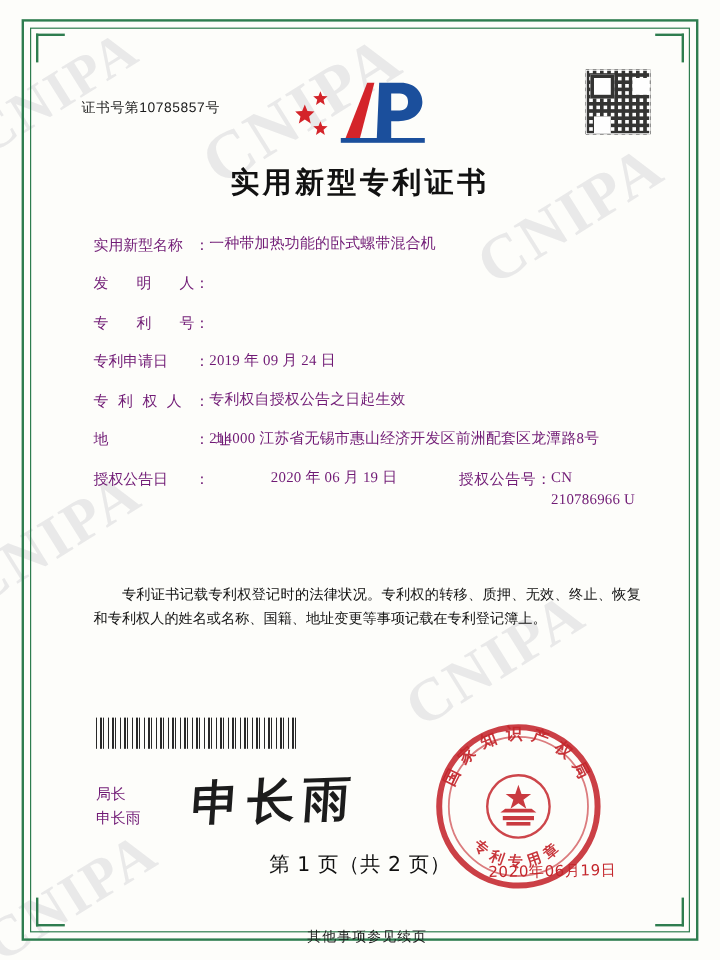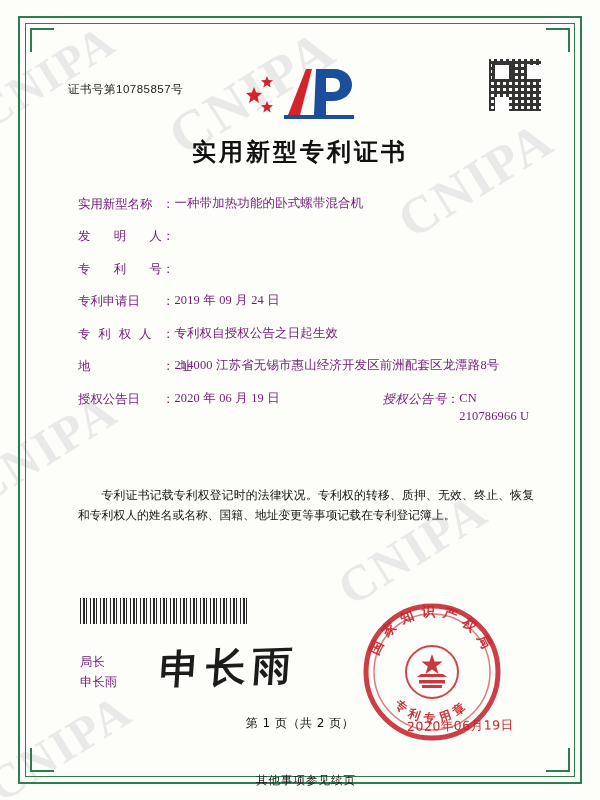--- a/index.html
+++ b/index.html
@@ -167,22 +167,22 @@
   .row .label.sp2  { letter-spacing: 2px; }
   .row .colon {
     flex: 0 0 12px;
     text-align: left;
   }
   .row .value {
     flex: 1;
     letter-spacing: 0.2px;
     font-family: Liberation Serif, serif;
   }
-  .row.two .value-a { flex: 0 0 208px; }
-  .row.two .label-b { width: auto; flex: 0 0 auto; letter-spacing: 0.5px; font-style: italic; }
+  .row.two .value-a { flex: 0 0 208px; text-align: center; }
+  .row.two .label-b { width: auto; flex: 0 0 auto; letter-spacing: 0.5px; }
 
   
   .paras {
     position: absolute;
     left: 38px;
     right: 26px;
     top: 445px;
     font-size: 11.8px;
     line-height: 1.72;
     color: #111;
@@ -245,21 +245,21 @@
     transform: rotate(-1deg);
   }
 
   
   .page-no {
     position: absolute;
     left: 0;
     right: 0;
     bottom: 28px;
     text-align: center;
-    font-size: 12px;
+    font-size: 17px;
     color: #111;
     letter-spacing: 0.5px;
   }
   .footnote {
     position: absolute;
     left: 12px;
     right: 0;
     bottom: 12px;
     text-align: center;
     font-size: 11.5px;

